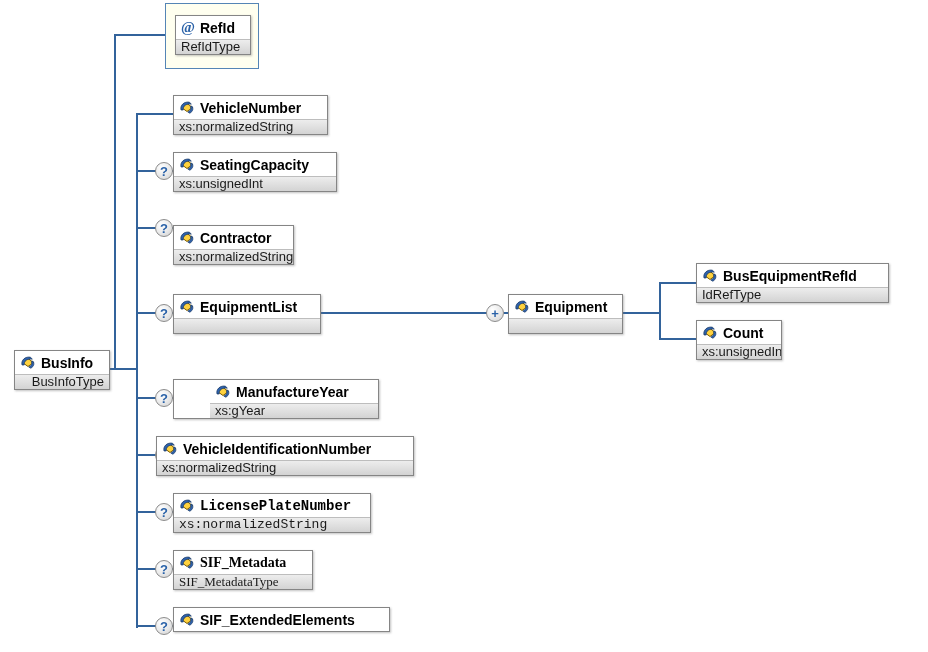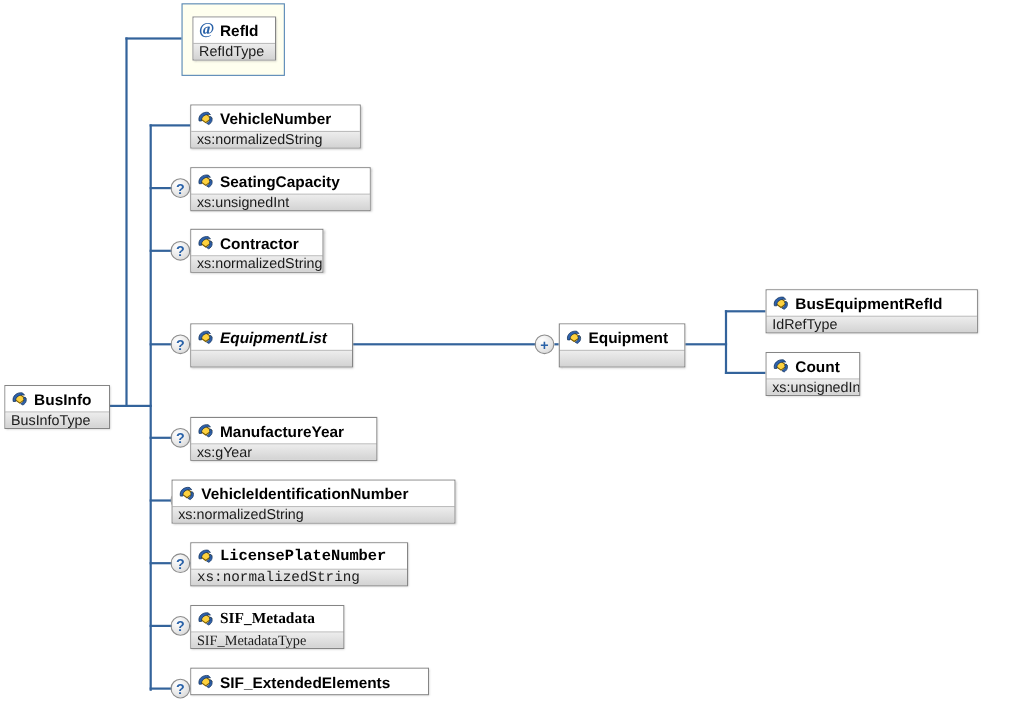--- a/index.html
+++ b/index.html
@@ -71,21 +71,21 @@
   <div class="line" style="left:136px;top:568px;width:38px;height:2px;"></div>
   <div class="line" style="left:136px;top:625px;width:38px;height:2px;"></div>
 
   <div class="line" style="left:321px;top:312px;width:168px;height:2px;"></div>
   <div class="line" style="left:504px;top:312px;width:4px;height:2px;"></div>
   <div class="line" style="left:622px;top:312px;width:39px;height:2px;"></div>
   <div class="line" style="left:659px;top:282px;width:2px;height:58px;"></div>
   <div class="line" style="left:659px;top:282px;width:37px;height:2px;"></div>
   <div class="line" style="left:659px;top:338px;width:37px;height:2px;"></div>
 
-  <div class="ebox" style="left:4px;top:350px;width:94px;">
+  <div class="ebox" style="left:14px;top:350px;width:94px;text-align:right;">
     <div class="name">
       <svg class="icon16" viewBox="0 0 16 16">
           <use href="#elem-icon"></use>
         </svg>
       <span>BusInfo</span>
     </div>
     <div class="type">BusInfoType</div>
   </div>
 
   <div class="attr-outer">
@@ -113,43 +113,43 @@
     <div class="name">
       <svg class="icon16" viewBox="0 0 16 16">
           <use href="#elem-icon"></use>
         </svg>
       <span>SeatingCapacity</span>
     </div>
     <div class="type">xs:unsignedInt</div>
   </div>
 
   <div class="circ" style="left:155px;top:219px;">?</div>
-  <div class="ebox" style="left:173px;top:208px;width:119px;">
+  <div class="ebox" style="left:173px;top:225px;width:119px;">
     <div class="name">
       <svg class="icon16" viewBox="0 0 16 16">
           <use href="#elem-icon"></use>
         </svg>
       <span>Contractor</span>
     </div>
     <div class="type">xs:normalizedString</div>
   </div>
 
   <div class="circ" style="left:155px;top:304px;">?</div>
-  <div class="ebox" style="left:173px;top:294px;width:146px;font-style:italic;">
+  <div class="ebox" style="left:173px;top:294px;width:146px;">
     <div class="name">
       <svg class="icon16" viewBox="0 0 16 16">
           <use href="#elem-icon"></use>
         </svg>
       <span>EquipmentList</span>
     </div>
     <div class="type"></div>
   </div>
 
   <div class="circ" style="left:155px;top:389px;">?</div>
-  <div class="ebox" style="left:173px;top:379px;width:168px;">
+  <div class="ebox" style="left:173px;top:379px;width:168px;padding-left:36px;">
     <div class="name">
       <svg class="icon16" viewBox="0 0 16 16">
           <use href="#elem-icon"></use>
         </svg>
       <span>ManufactureYear</span>
     </div>
     <div class="type">xs:gYear</div>
   </div>
 
   <div class="circ" style="left:155px;top:446px;">?</div>

